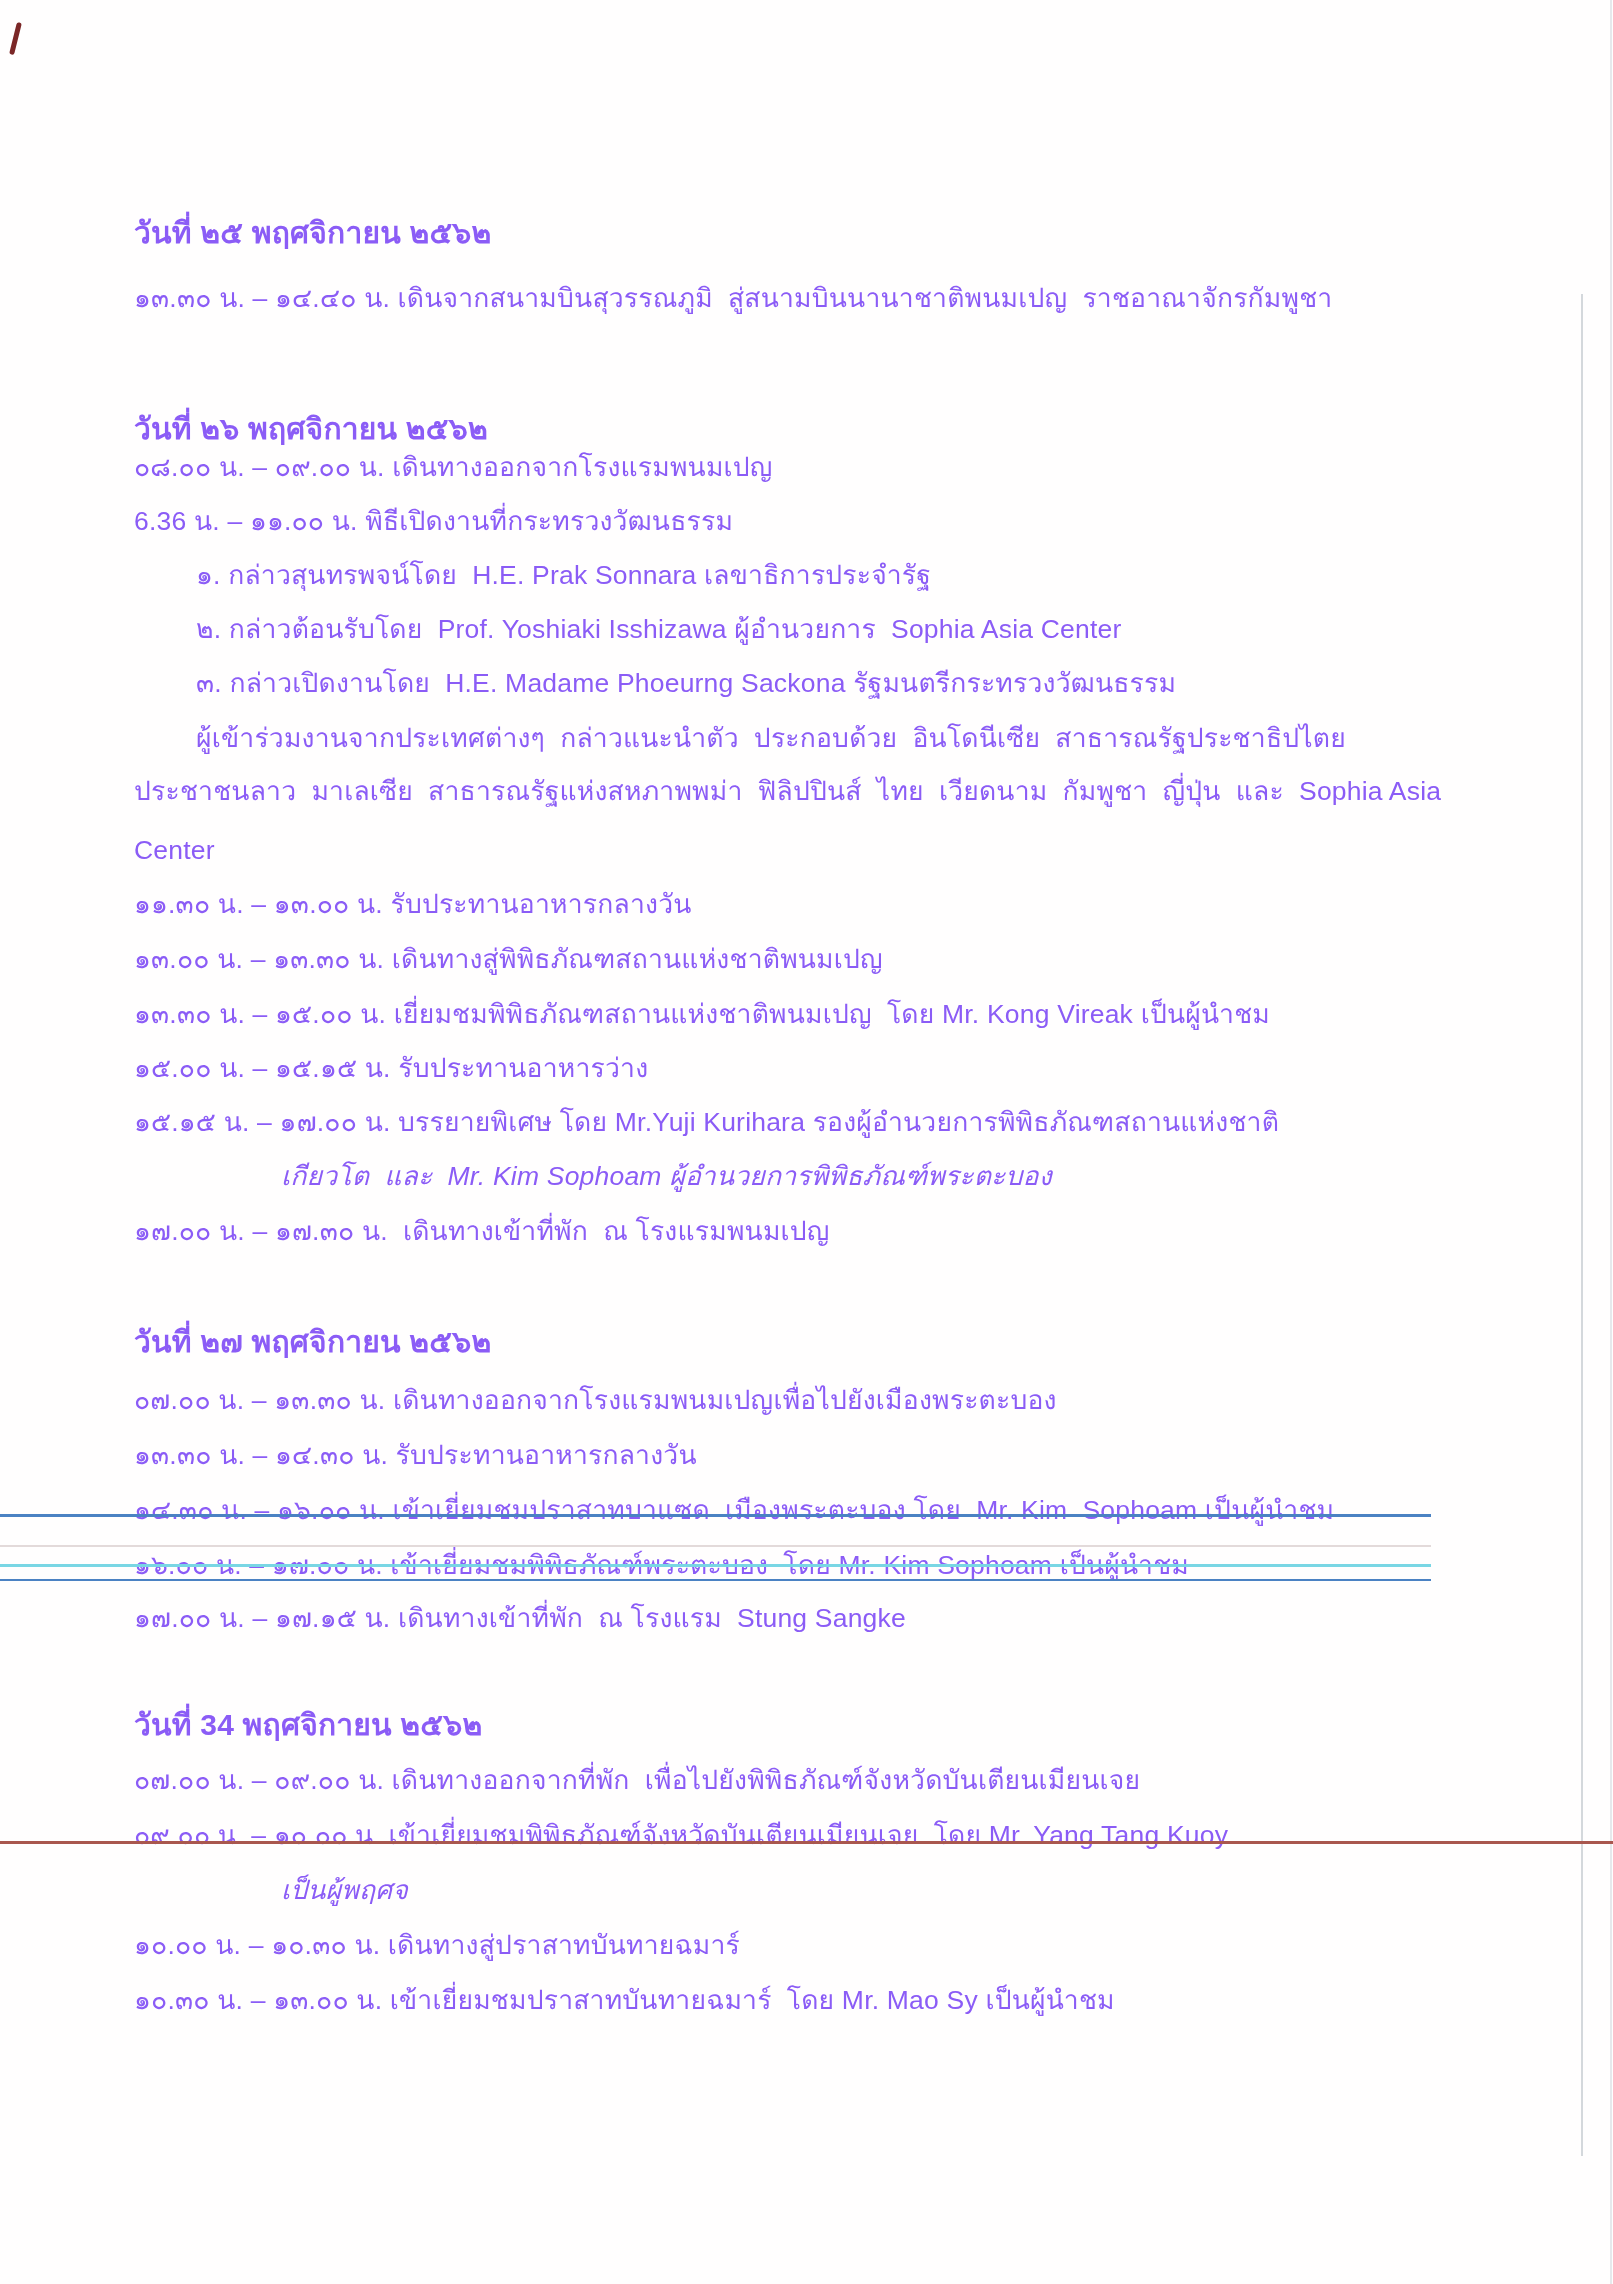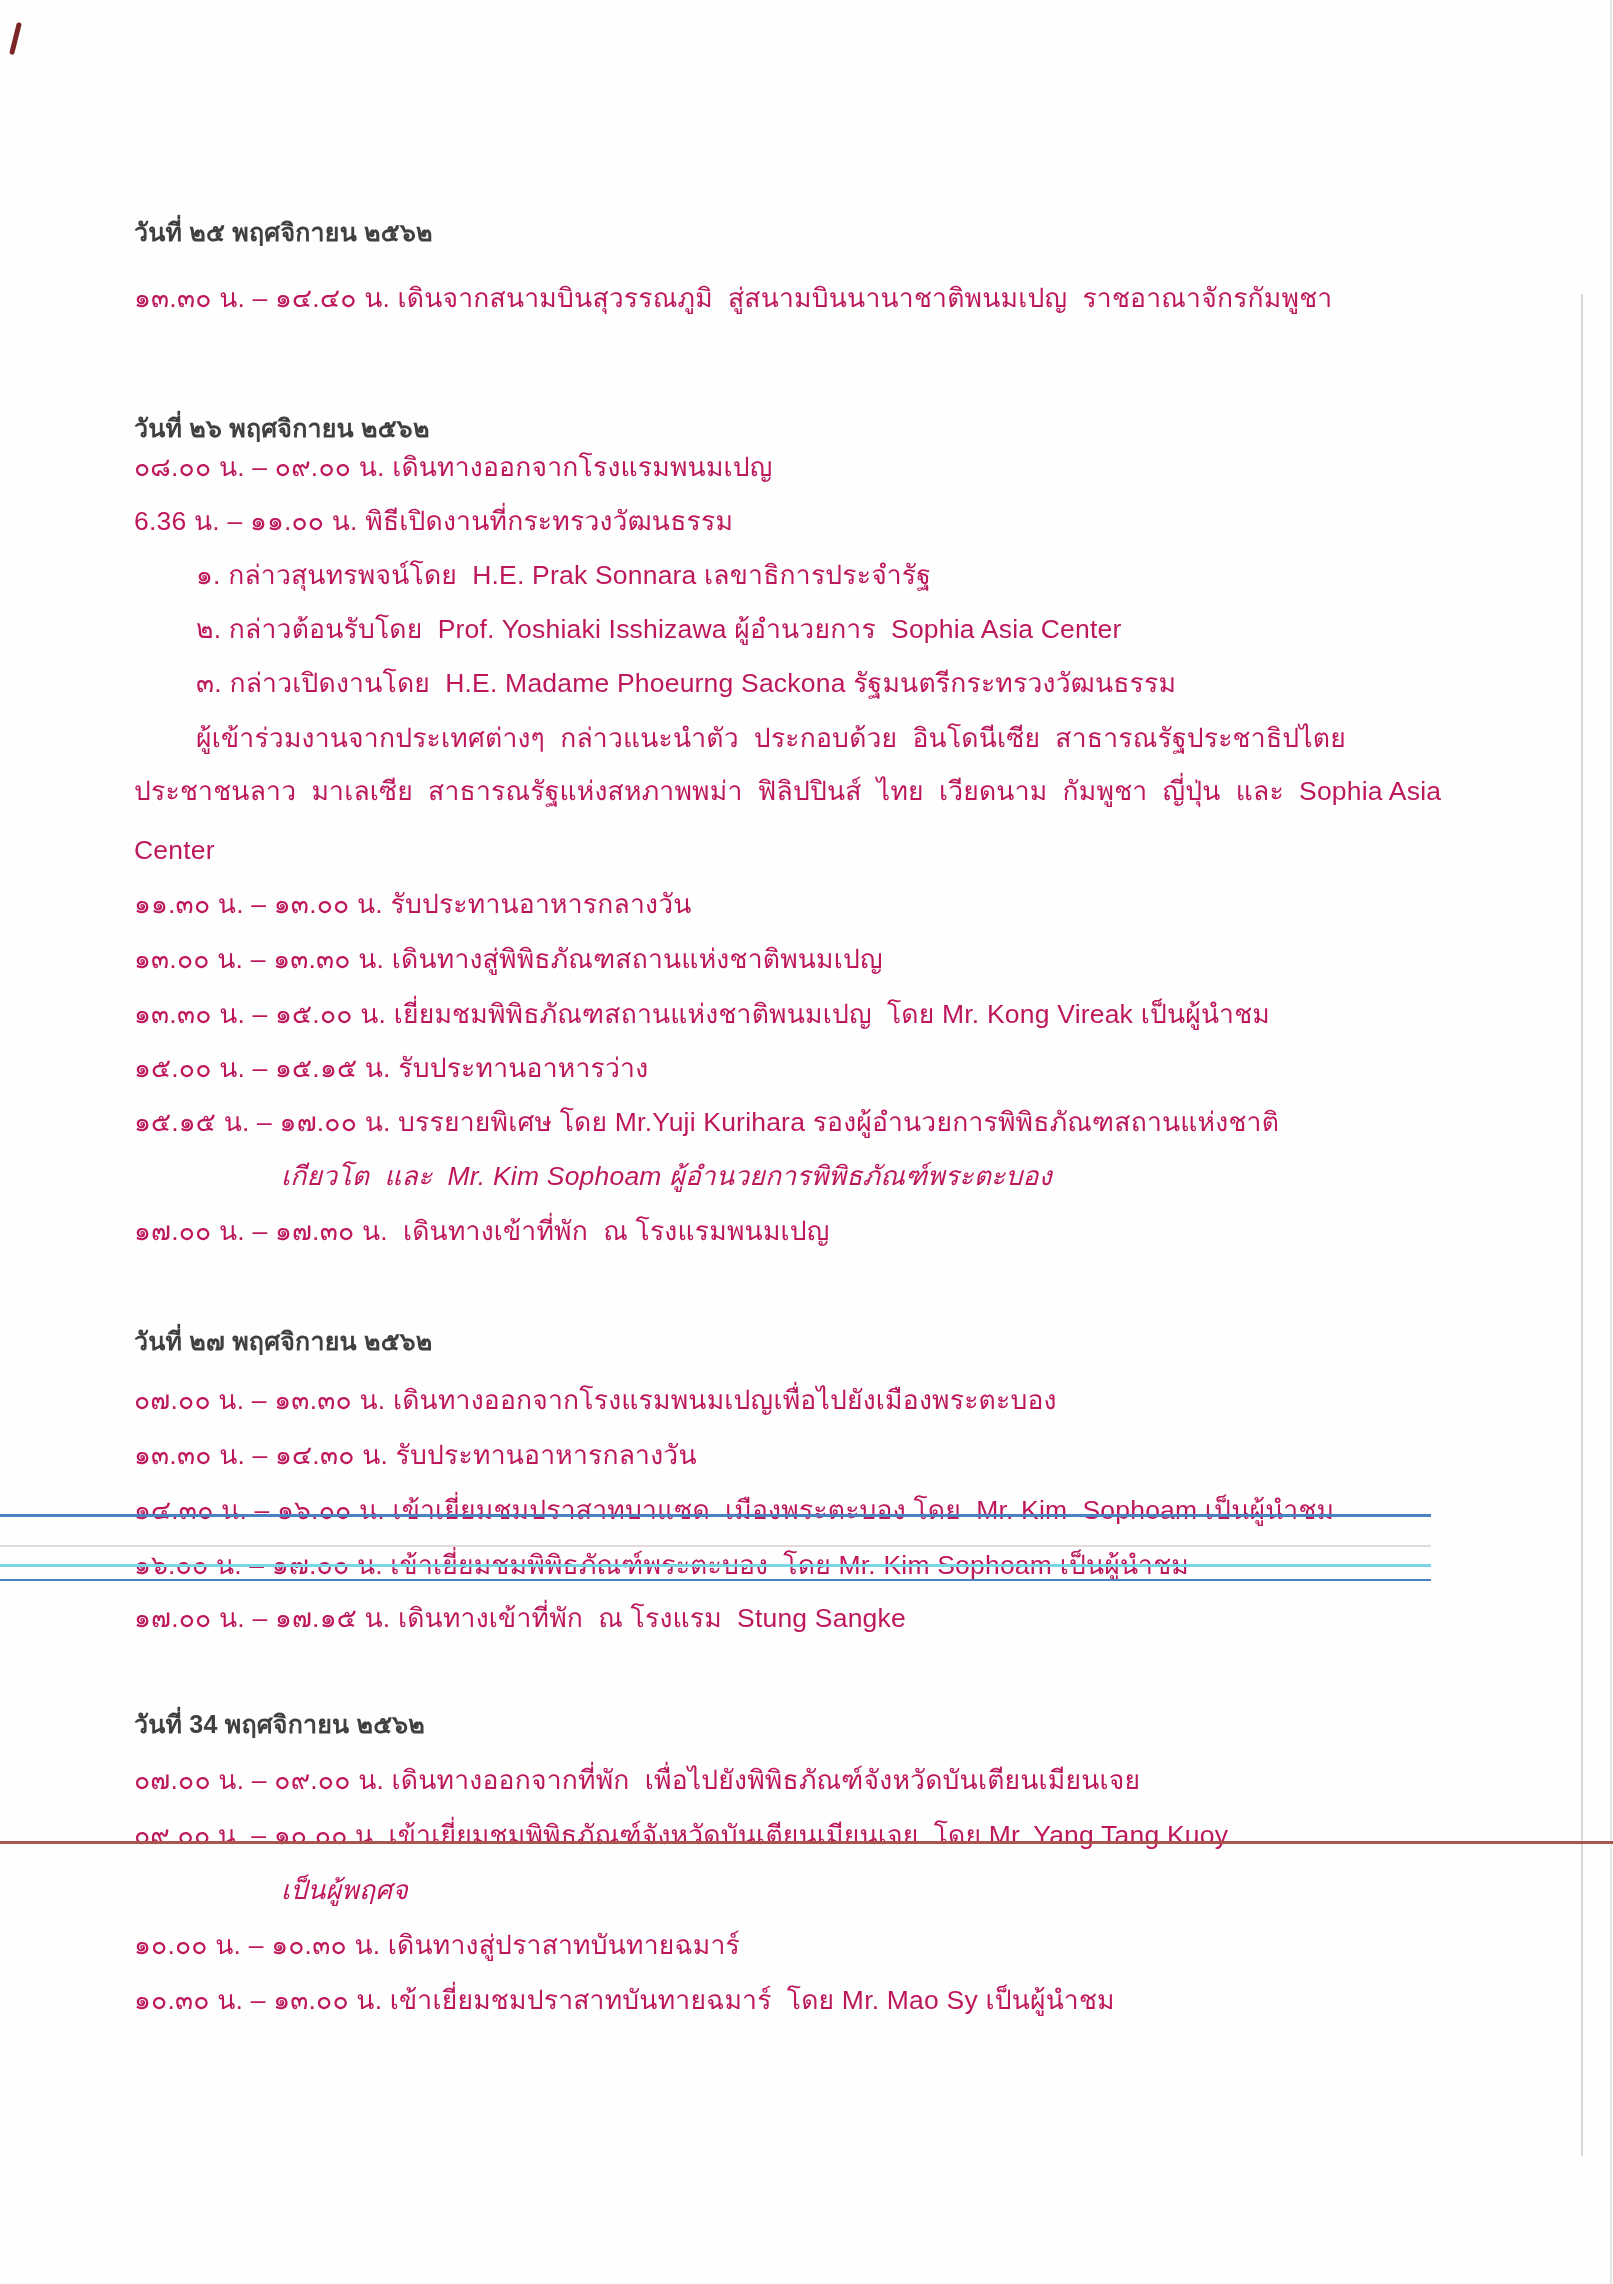--- a/index.html
+++ b/index.html
@@ -7,24 +7,24 @@
   body{
     width:1613px;height:2285px;
     background:#ffffff;
     font-family:"Liberation Sans",sans-serif;
     position:relative;overflow:hidden;
   }
   .page{position:absolute;left:0;top:0;width:1613px;height:2285px;background:#fffefe;}
   .line{
     position:absolute;left:134px;
     font-size:26.5px;line-height:33px;
-    color:#be185d;white-space:pre;
+    color:#8b5cf6;white-space:pre;
     z-index:1;letter-spacing:0.2px;
   }
-  .header{font-weight:700;font-size:25px;color:#404040;}
+  .header{font-weight:700;font-size:30px;color:#8b5cf6;}
   .indent{left:196px;}
   .cont{left:281px;font-style:italic;}
   .hline{position:absolute;z-index:5;}
   .hline.blue{background:#4b82c3;height:2.9px;}
   .hline.gray{background:#e3dada;height:2px;}
   .hline.cyan{background:#79d6e4;height:2.9px;}
   .hline.red{background:#a9574e;height:2.9px;}
   .vline{position:absolute;z-index:4;}
   .vline.edge1{background:#d4d8dc;width:2px;}
   .vline.edge2{background:#e6e9ec;width:2px;}

